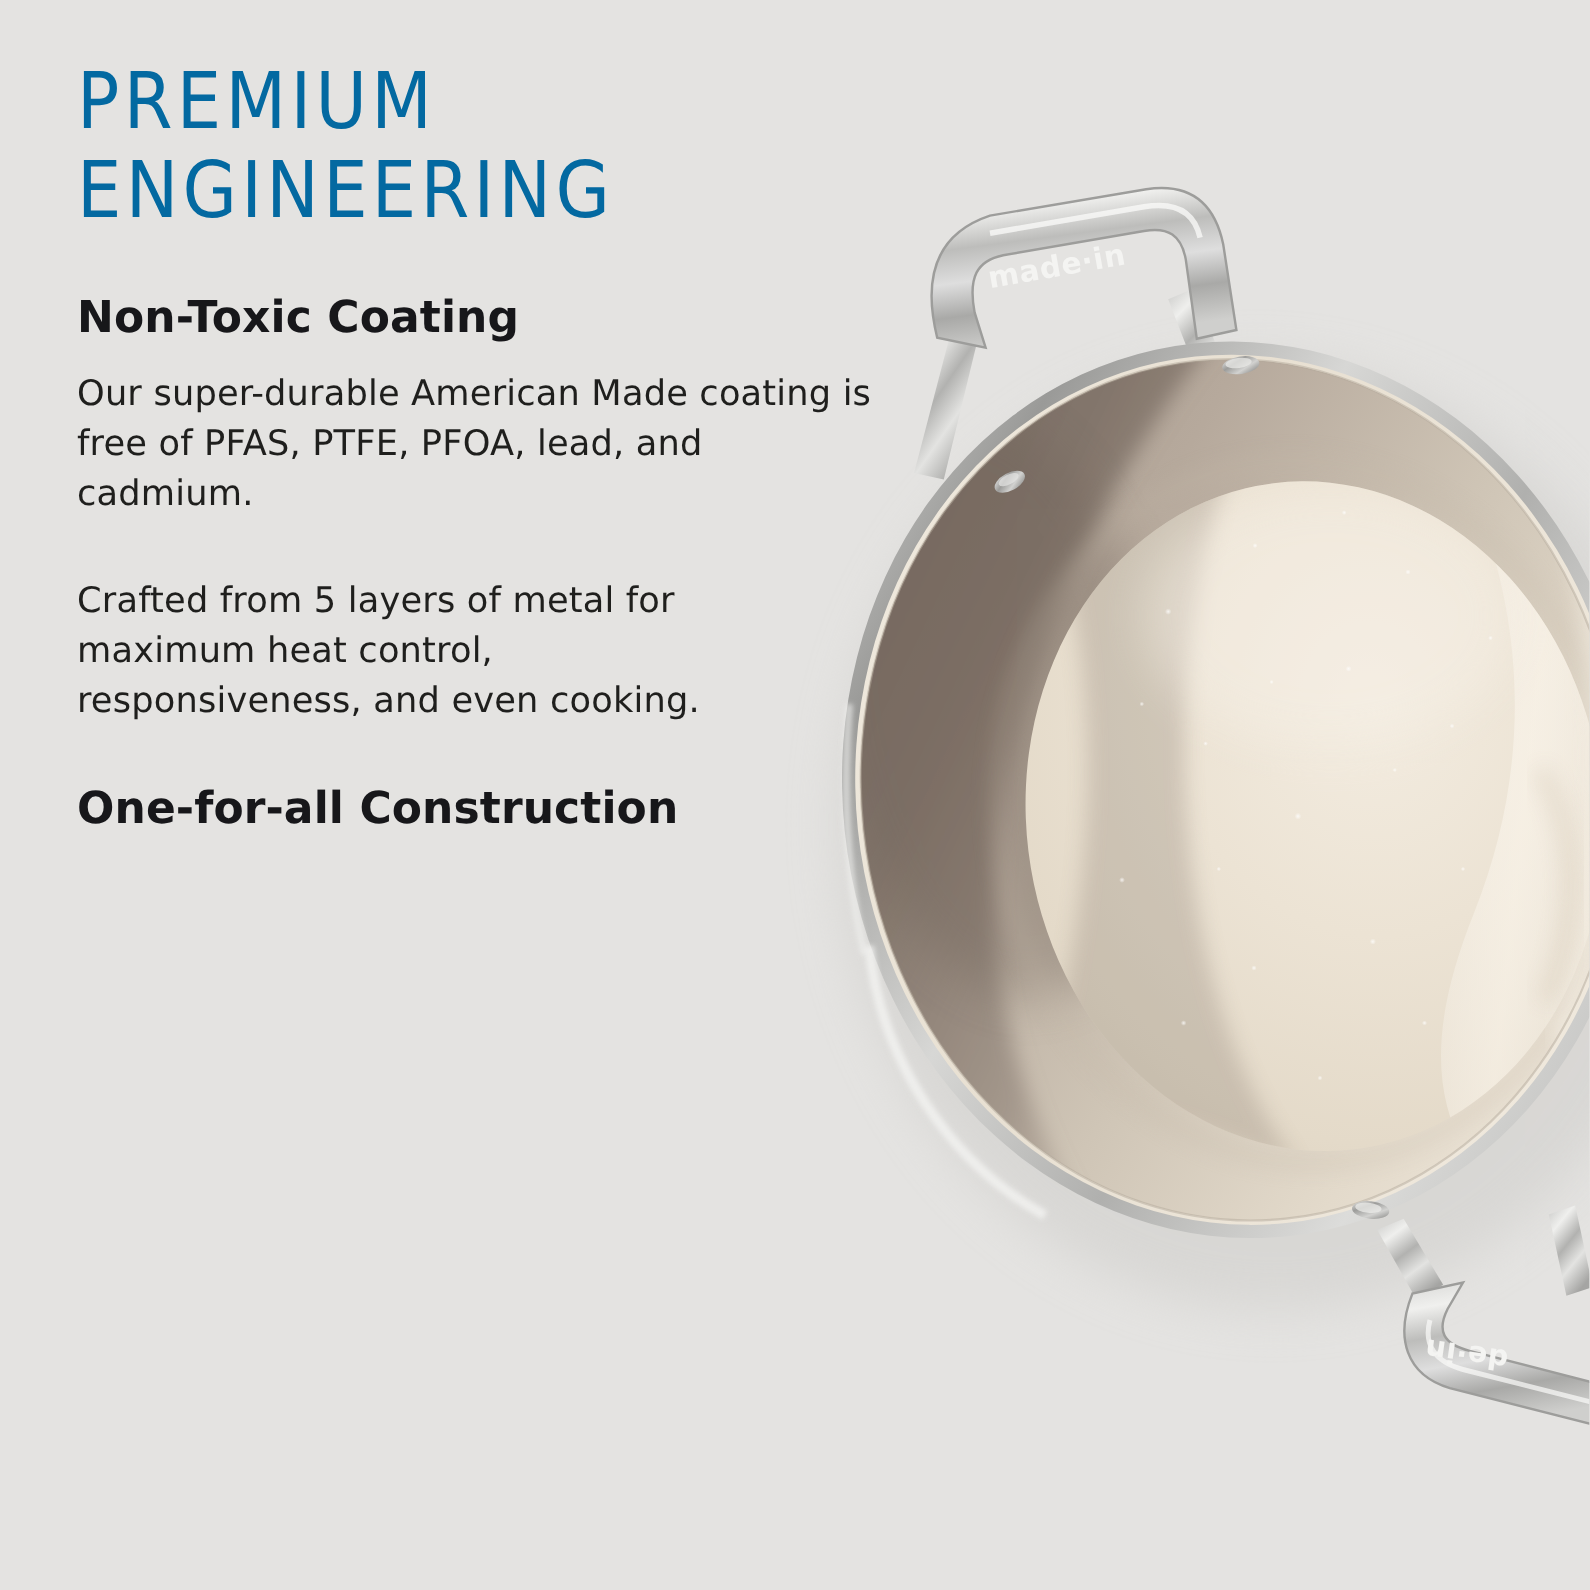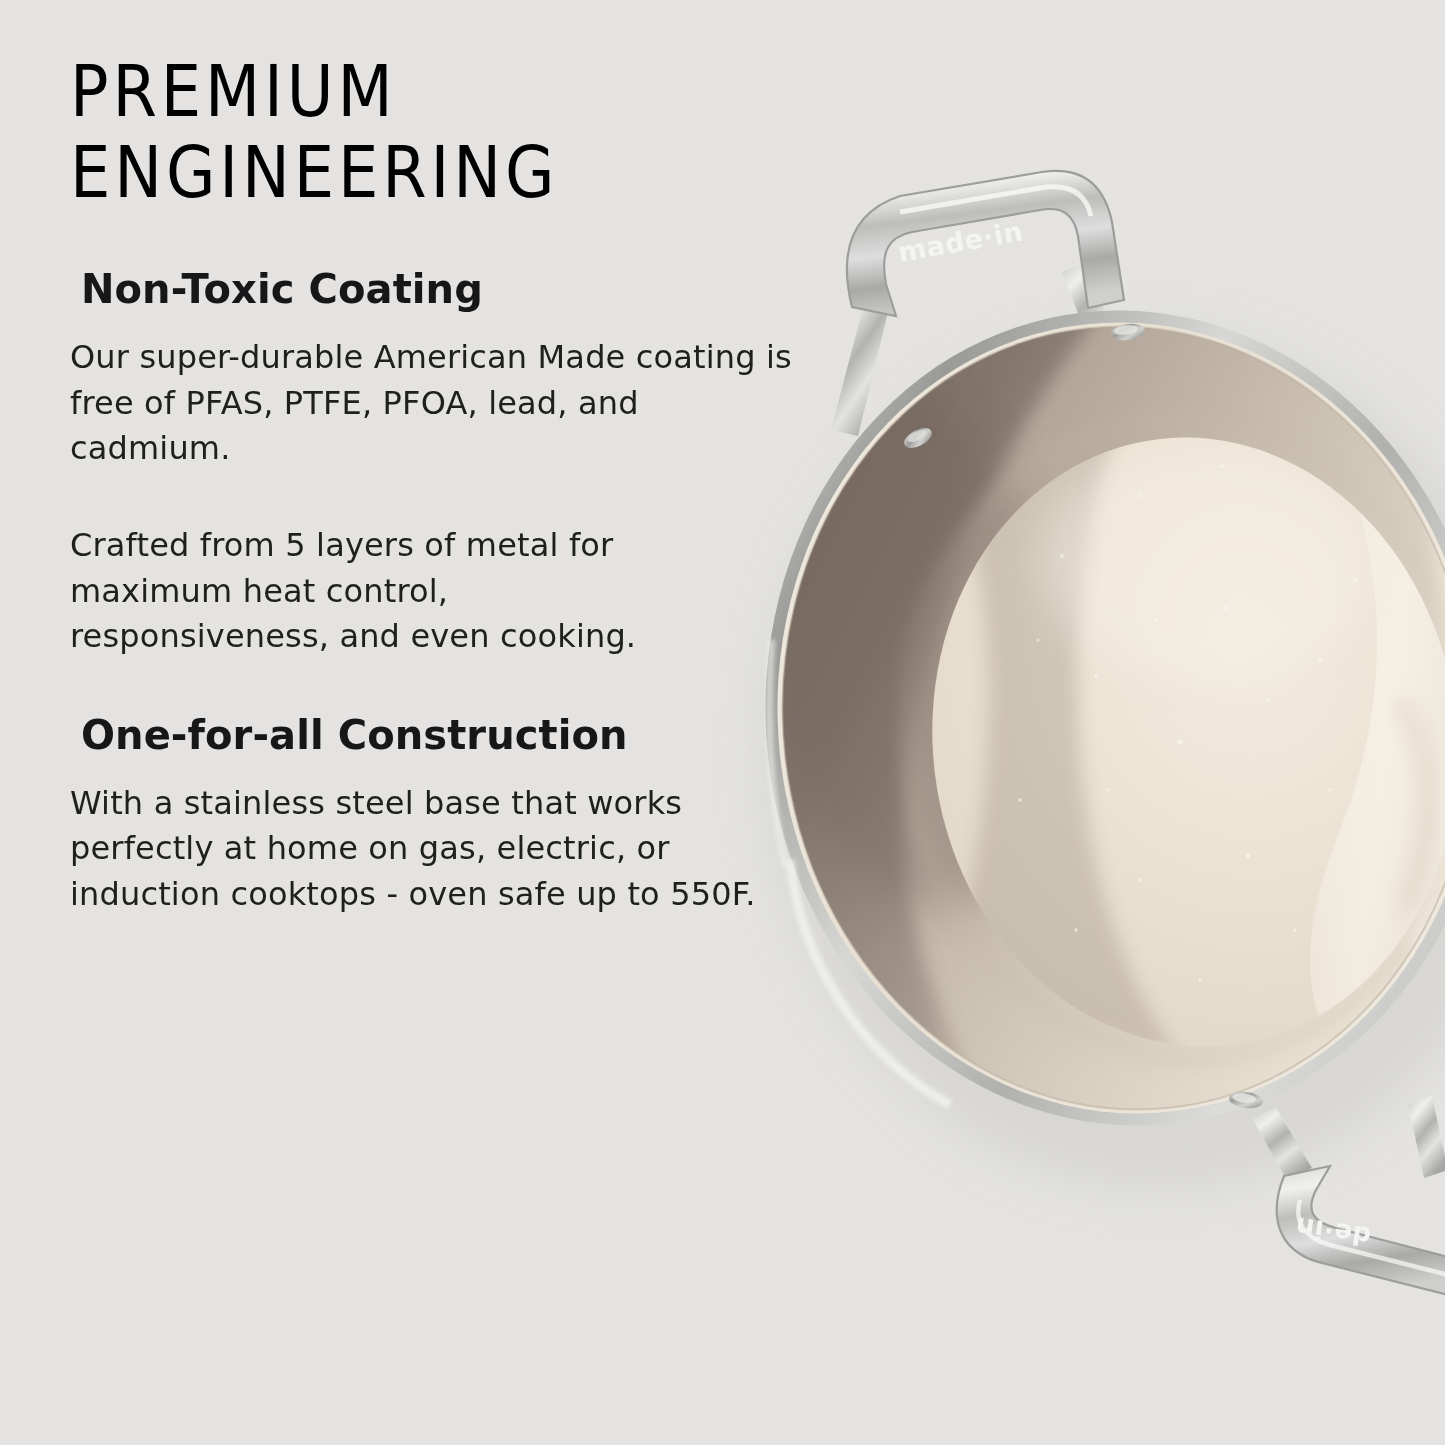--- a/index.html
+++ b/index.html
@@ -37,36 +37,36 @@
     top: 52px;
     width: 740px;
     z-index: 5;
   }
 
   #headline {
     font-size: 71px;
     line-height: 1.14;
     font-weight: 400;
     letter-spacing: 0.055em;
-    color: #000000;
+    color: #0369a1;
     margin: 0 0 52px 0;
     white-space: pre-line;
     font-stretch: condensed;
   }
 
   .feature { margin-bottom: 52px; }
   .feature:last-child { margin-bottom: 0; }
 
   .feature-title {
     font-size: 40px;
     line-height: 1.18;
     font-weight: 600;
     letter-spacing: 0.002em;
     color: #17171a;
-    margin: 0 0 22px 11px;
+    margin: 0 0 22px 0;
   }
 
   .feature-body {
     font-size: 32px;
     line-height: 1.42;
     font-weight: 400;
     letter-spacing: 0.005em;
     color: #1f1f1d;
     margin: 0;
     max-width: 730px;
@@ -321,17 +321,16 @@
       <h2 class="feature-title">Non-Toxic Coating</h2>
       <p class="feature-body">Our super-durable American Made coating is free of PFAS, PTFE, PFOA, lead, and cadmium.</p>
     </section>
 
     <section class="feature" id="feature-1">
       <p class="feature-body">Crafted from 5 layers of metal for maximum heat control, responsiveness, and even cooking.</p>
     </section>
 
     <section class="feature" id="feature-2">
       <h2 class="feature-title">One-for-all Construction</h2>
-      <p class="feature-body">With a stainless steel base that works perfectly at home on gas, electric, or induction cooktops - oven safe up to 550F.</p>
     </section>
 
   </div>
 </div>
 
 </body></html>

